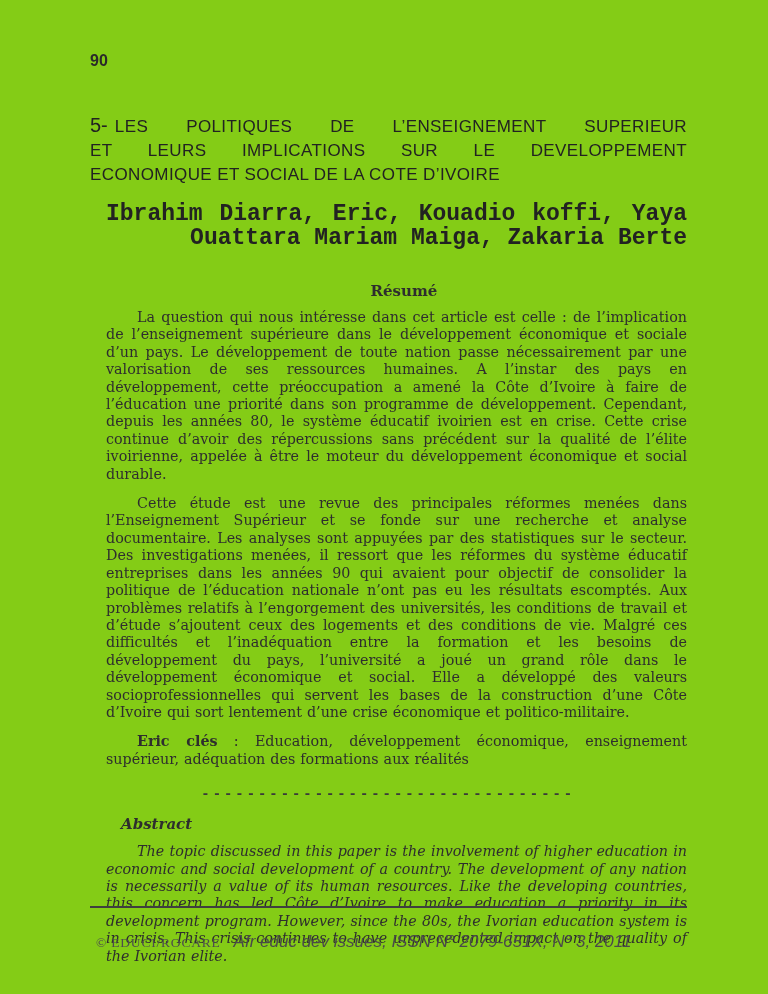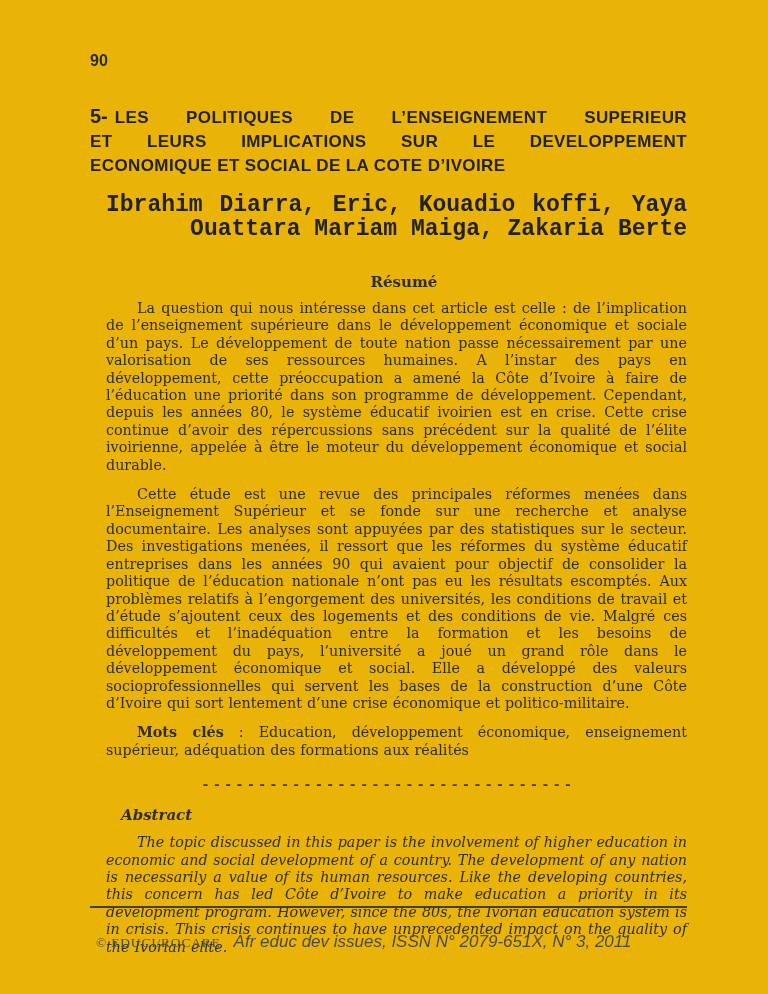--- a/index.html
+++ b/index.html
@@ -5,41 +5,41 @@
   html, body {
     margin: 0;
     padding: 0;
     background: #e9e9e9;
   }
   .page {
     position: relative;
     width: 768px;
     height: 994px;
     margin: 0 auto;
-    background: #eab308;
+    background: #84cc16;
     overflow: hidden;
     color: #2e2e2e;
   }
   .content {
     position: absolute;
     left: 90px;
     top: 0;
     width: 597px;
   }
   .page-number {
     margin-top: 52px;
     font-family: "Liberation Sans", sans-serif;
     font-weight: bold;
     font-size: 16px;
     color: #2a2a2a;
   }
   .article-title {
-    margin: 34px 0 0 0;
+    margin: 43px 0 0 0;
     font-family: "Liberation Sans", sans-serif;
-    font-weight: bold;
+    font-weight: normal;
     font-size: 17px;
     line-height: 24px;
     color: #222;
     letter-spacing: 0.4px;
   }
   .title-line {
     text-align: justify;
     text-align-last: justify;
   }
   .title-line.last {
@@ -159,21 +159,21 @@
     </h1>
 
     <p class="authors">Ibrahim Diarra, Eric, Kouadio koffi, Yaya Ouattara Mariam Maiga, Zakaria Berte</p>
 
     <div class="resume-heading">Résumé</div>
 
     <p class="body-para first">La question qui nous intéresse dans cet article est celle : de l’implication de l’enseignement supérieure dans le développement économique et sociale d’un pays. Le développement de toute nation passe nécessairement par une valorisation de ses ressources humaines. A l’instar des pays en développement, cette préoccupation a amené la Côte d’Ivoire à faire de l’éducation une priorité dans son programme de développement. Cependant, depuis les années 80, le système éducatif ivoirien est en crise. Cette crise continue d’avoir des répercussions sans précédent sur la qualité de l’élite ivoirienne, appelée à être le moteur du développement économique et social durable.</p>
 
     <p class="body-para">Cette étude est une revue des principales réformes menées dans l’Enseignement Supérieur et se fonde sur une recherche et analyse documentaire. Les analyses sont appuyées par des statistiques sur le secteur. Des investigations menées, il ressort que les réformes du système éducatif entreprises dans les années 90 qui avaient pour objectif de consolider la politique de l’éducation nationale n’ont pas eu les résultats escomptés. Aux problèmes relatifs à l’engorgement des universités, les conditions de travail et d’étude s’ajoutent ceux des logements et des conditions de vie. Malgré ces difficultés et l’inadéquation entre la formation et les besoins de développement du pays, l’université a joué un grand rôle dans le développement économique et social. Elle a développé des valeurs socioprofessionnelles qui servent les bases de la construction d’une Côte d’Ivoire qui sort lentement d’une crise économique et politico-militaire.</p>
 
-    <p class="body-para"><span class="keywords-label">Mots clés</span><span> : Education, développement économique, enseignement supérieur, adéquation des formations aux réalités</span></p>
+    <p class="body-para"><span class="keywords-label">Eric clés</span><span> : Education, développement économique, enseignement supérieur, adéquation des formations aux réalités</span></p>
 
     <div class="separator">---------------------------------</div>
 
     <div class="abstract-heading">Abstract</div>
 
     <p class="body-para abstract-para">The topic discussed in this paper is the involvement of higher education in economic and social development of a country. The development of any nation is necessarily a value of its human resources. Like the developing countries, this concern has led Côte d’Ivoire to make education a priority in its development program. However, since the 80s, the Ivorian education system is in crisis. This crisis continues to have unprecedented impact on the quality of the Ivorian elite.</p>
 
   </div>
 
   <div class="footer">

